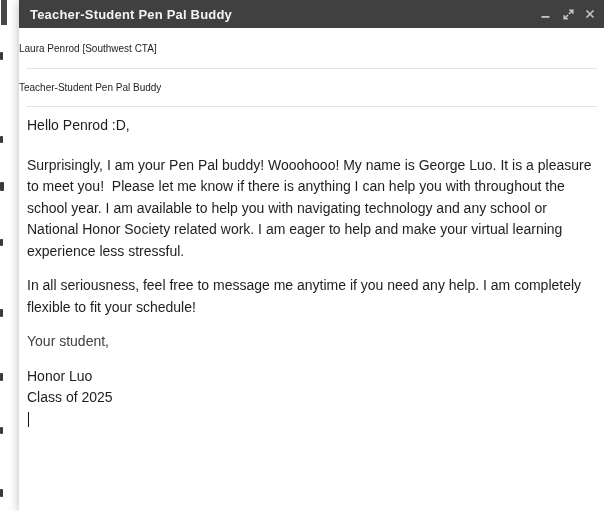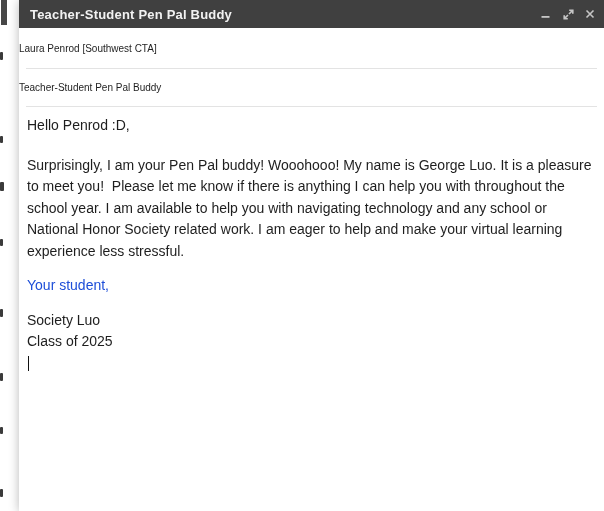--- a/index.html
+++ b/index.html
@@ -27,21 +27,21 @@
   .win-btn.minimize svg rect { fill:#c6c6c6; stroke:none; }
 
   .field-row { display:flex; align-items:center; padding-left:0; color:#1e1e1e; font-size:10px; }
   .row-to { height:40px; }
   .row-subject { height:37px; }
   .divider { height:1px; background:#e3e3e3; margin:0 12px 0 7px; }
 
   .body-area { padding:8px 14px 0 8px; color:#1e1e1e; font-size:14px; line-height:21.5px; }
   .body-area p { white-space:pre-wrap; margin:0 0 13px 0; }
   .body-area p.greeting { margin-bottom:18px; }
-  .signoff { color:#1d4ed8; }
+  .signoff { color:#404040; }
   .sig-line { white-space:pre-wrap; }
   .caret { display:inline-block; width:1px; height:15px; background:#111;
            vertical-align:-3px; margin-left:1px; }
 </style>
 </head>
 <body>
 
 <div class="stage">
 
   <div class="behind-header"></div>
@@ -84,20 +84,21 @@
     <div class="divider"></div>
 
     <div class="field-row row-subject">
       <span>Teacher-Student Pen Pal Buddy</span>
     </div>
     <div class="divider"></div>
 
     <div class="body-area">
       <p class="greeting">Hello Penrod :D,</p>
       <p>Surprisingly, I am your Pen Pal buddy! Wooohooo! My name is George Luo. It is a pleasure to meet you!  Please let me know if there is anything I can help you with throughout the school year. I am available to help you with navigating technology and any school or National Honor Society related work. I am eager to help and make your virtual learning experience less stressful.</p>
+      <p>In all seriousness, feel free to message me anytime if you need any help. I am completely flexible to fit your schedule!</p>
       <p class="signoff">Your student,</p>
-      <div class="sig-line">Society Luo</div>
+      <div class="sig-line">Honor Luo</div>
       <div class="sig-line">Class of 2025</div>
       <div class="sig-line"><span class="caret"></span></div>
     </div>
 
   </div>
 </div>
 
 </body></html>

